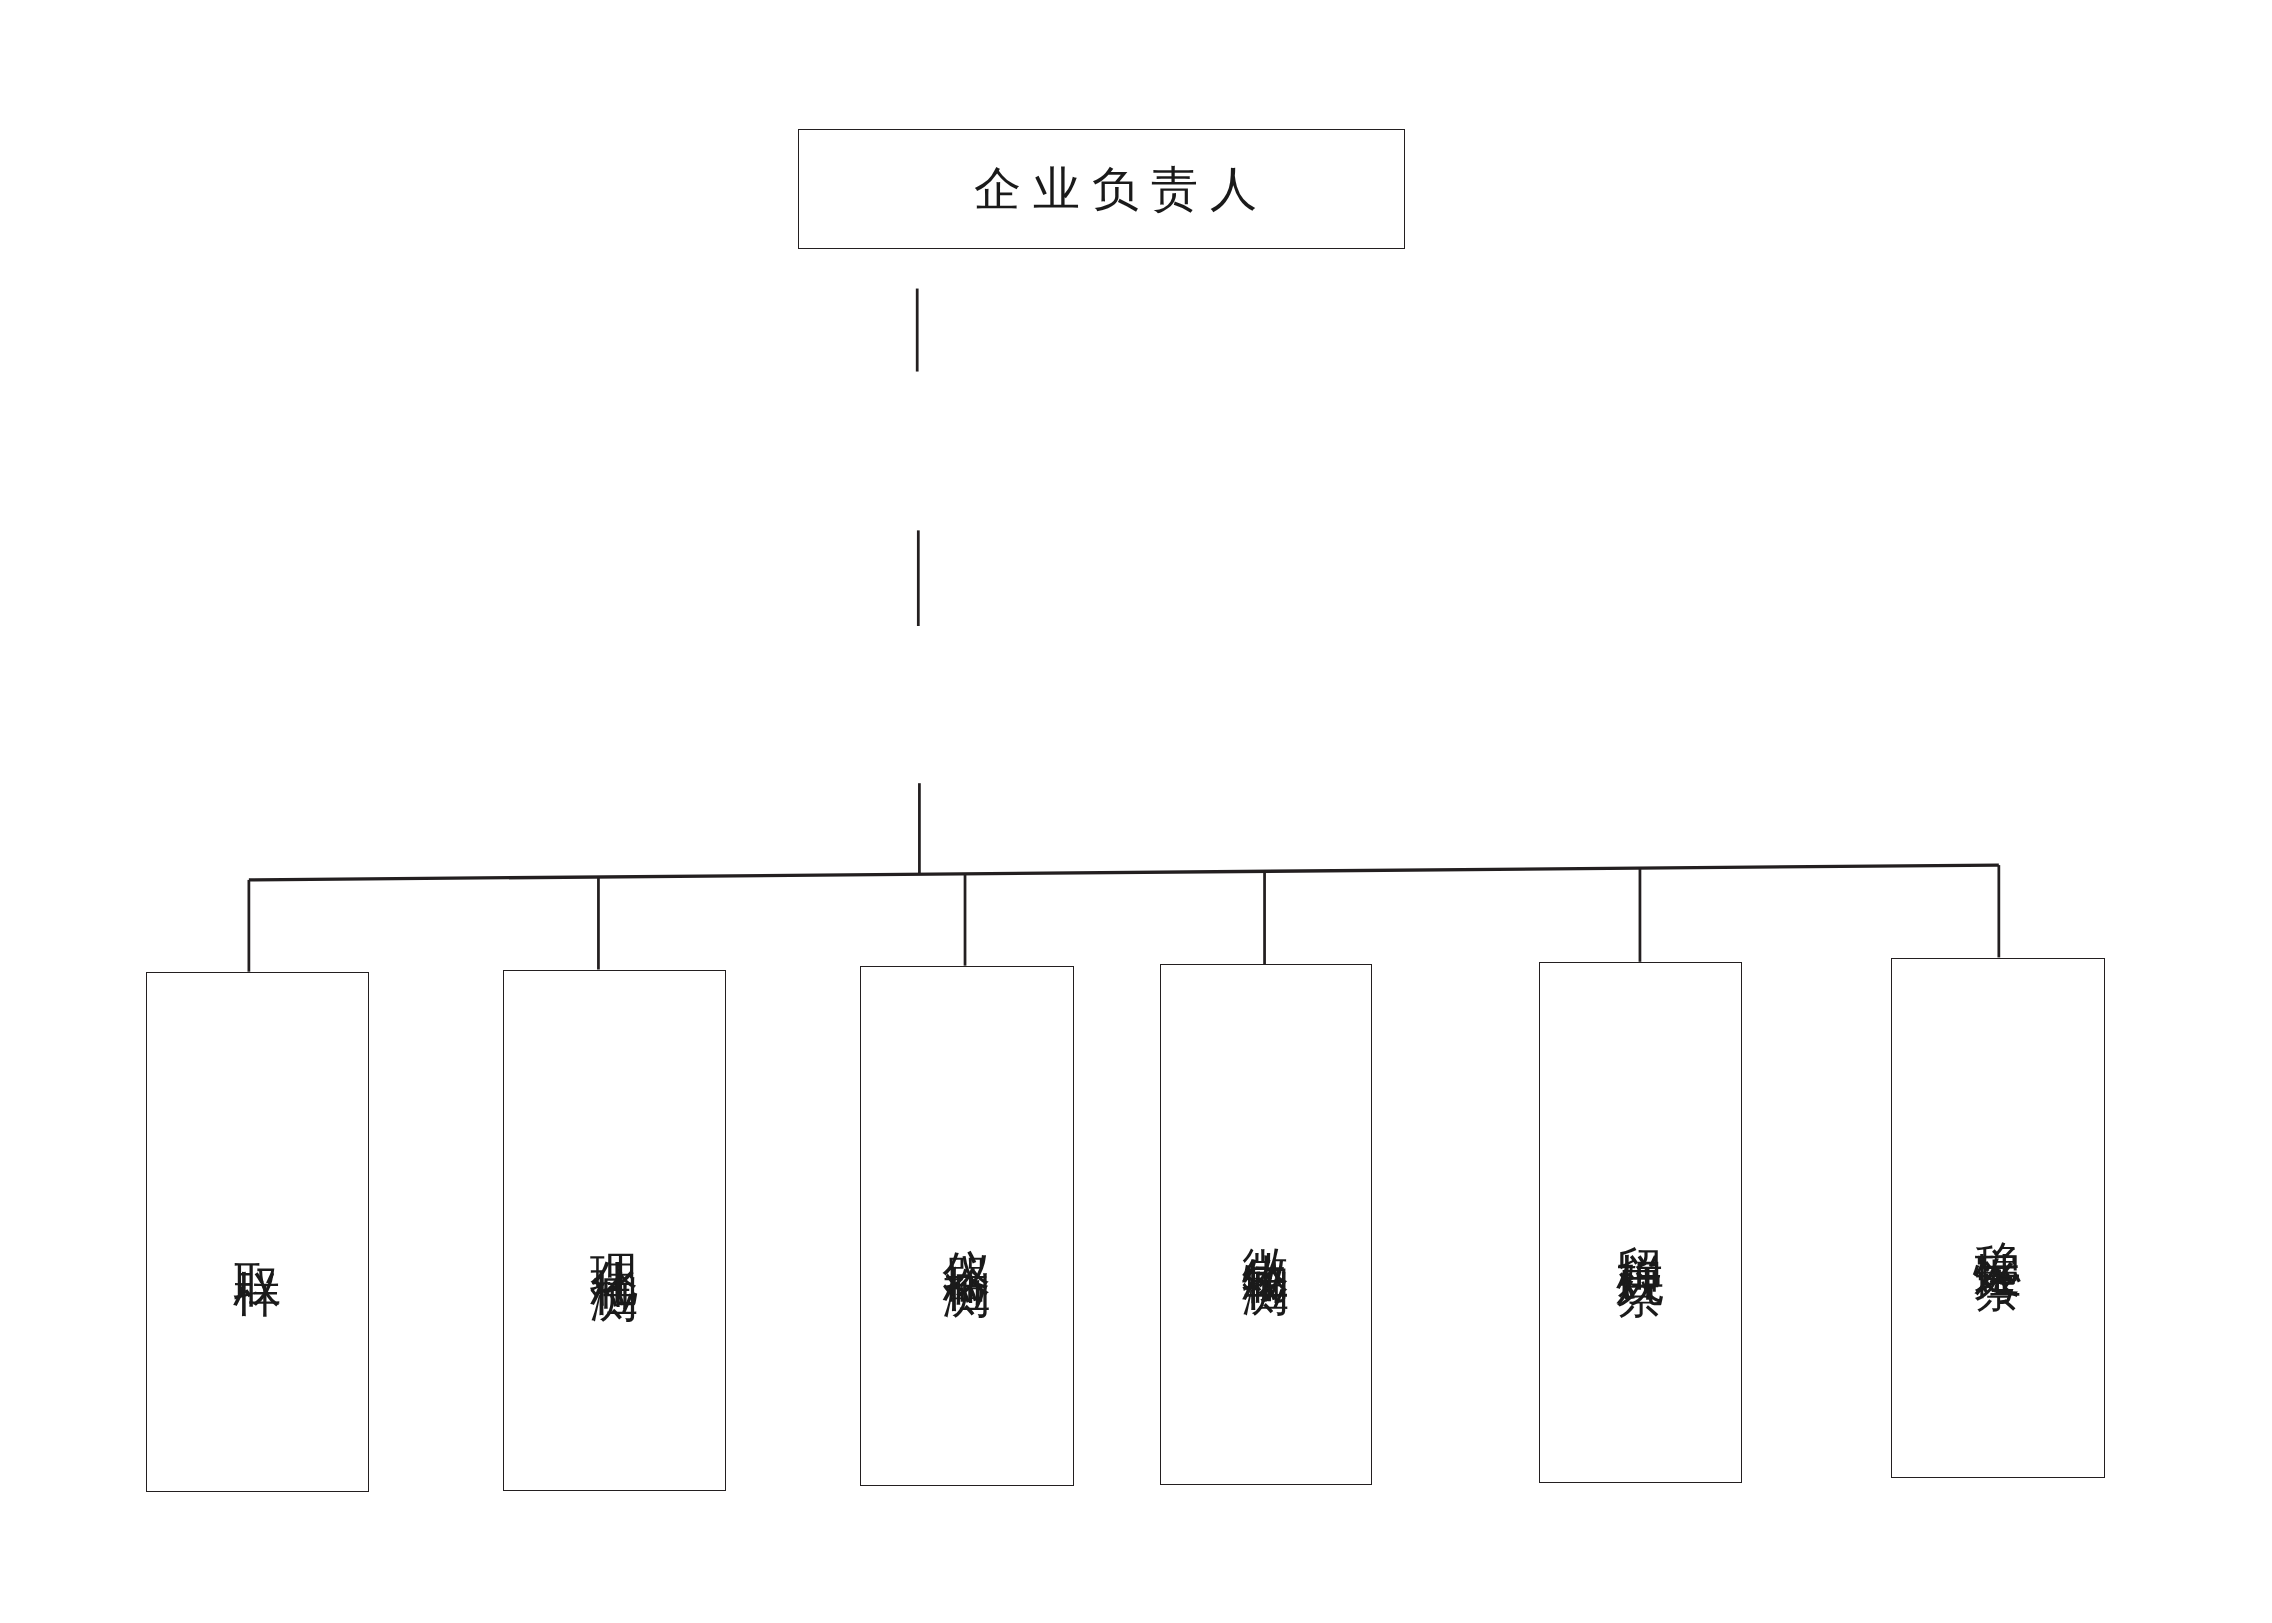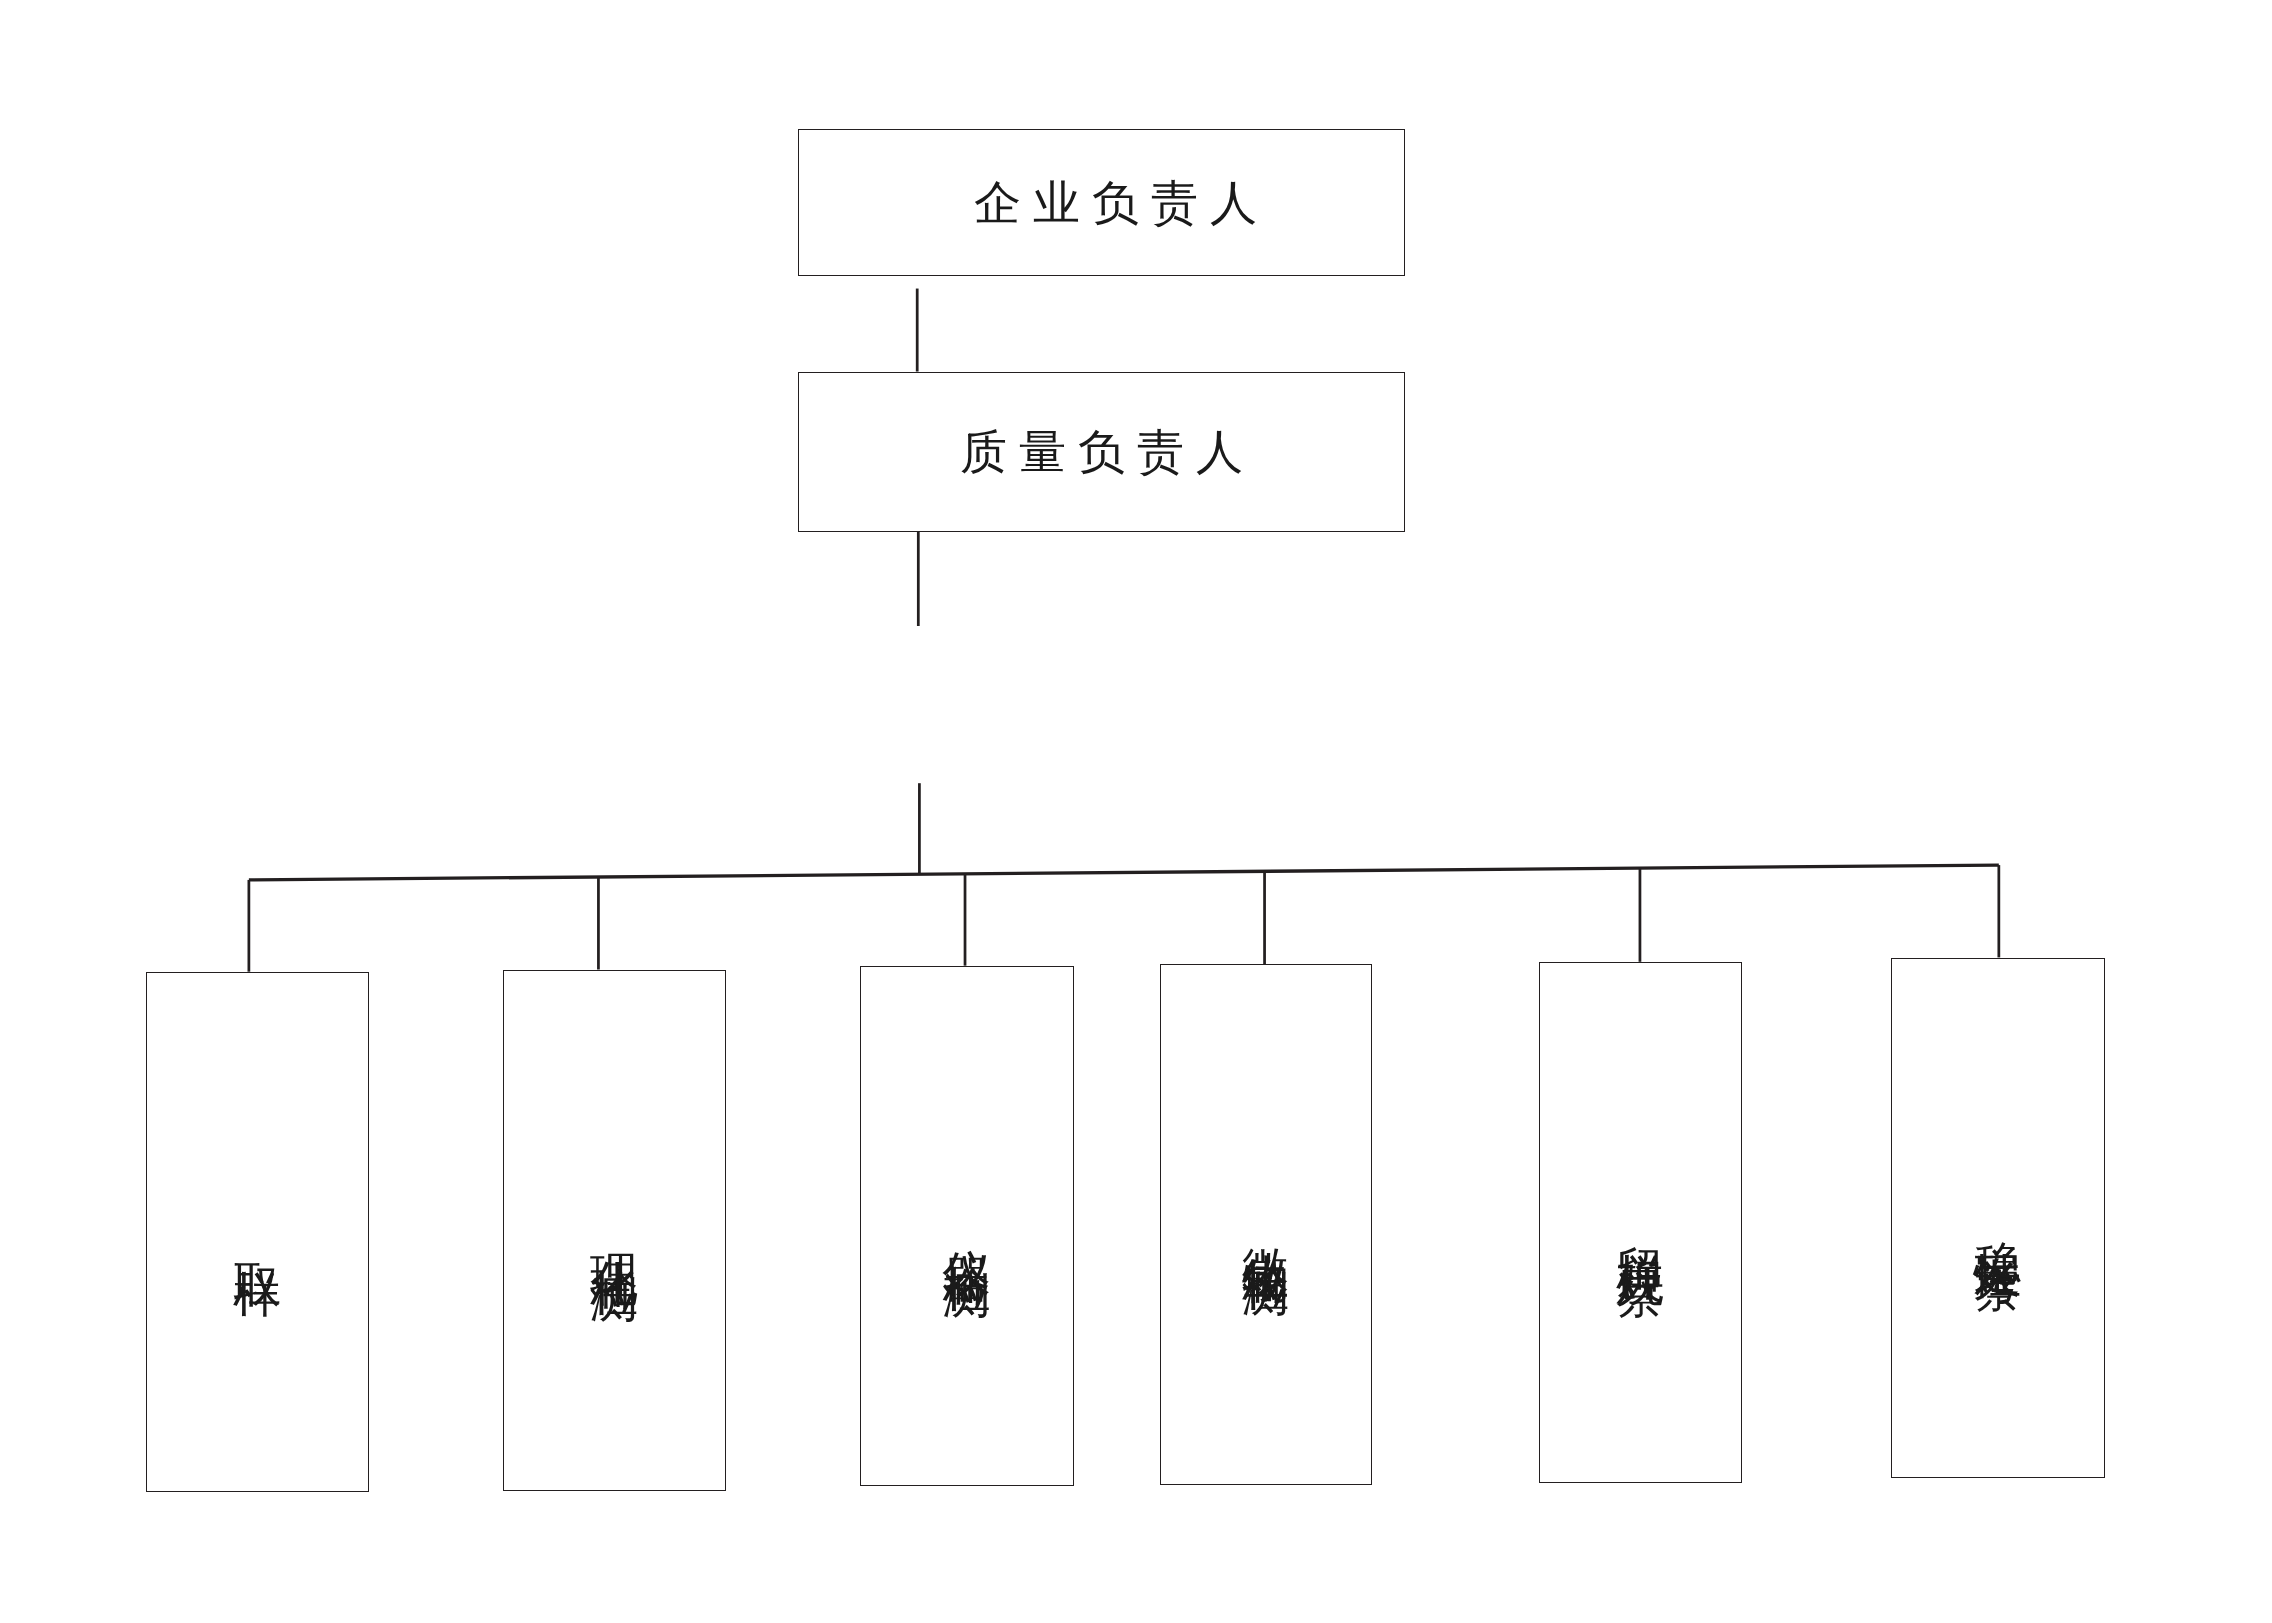--- a/index.html
+++ b/index.html
@@ -71,27 +71,24 @@
     <line x1="452" y1="1601" x2="3636" y2="1574" stroke="#231f20" stroke-width="6"></line>
 
     <line x1="452" y1="1601" x2="452" y2="1768" stroke="#231f20" stroke-width="5"></line>
     <line x1="1088" y1="1596" x2="1088" y2="1764" stroke="#231f20" stroke-width="5"></line>
     <line x1="1755" y1="1590" x2="1755" y2="1757" stroke="#231f20" stroke-width="5"></line>
     <line x1="2300" y1="1586" x2="2300" y2="1754" stroke="#231f20" stroke-width="5"></line>
     <line x1="2983" y1="1580" x2="2983" y2="1750" stroke="#231f20" stroke-width="5"></line>
     <line x1="3636" y1="1574" x2="3636" y2="1742" stroke="#231f20" stroke-width="5"></line>
   </svg>
 
-  <div class="node node-top" style="left:798px; top:129px; width:607px; height:147px;padding-left:28px;">
+  <div class="node node-top" style="left:798px; top:129px; width:607px; height:120px;padding-left:28px;">
     <span class="node-label">企业负责人</span>
   </div>
 
-  <div class="node node-top" style="left:798px; top:372px; width:607px; height:160px;">
-    <span class="node-label">质量负责人</span>
-  </div>
 
 
   <div class="node node-leaf" style="left:146px; top:972px; width:223px; height:520px;">
     <span class="node-label">取样</span>
   </div>
 
   <div class="node node-leaf" style="left:503px; top:970px; width:223px; height:521px;">
     <span class="node-label">理化检测</span>
   </div>
 

